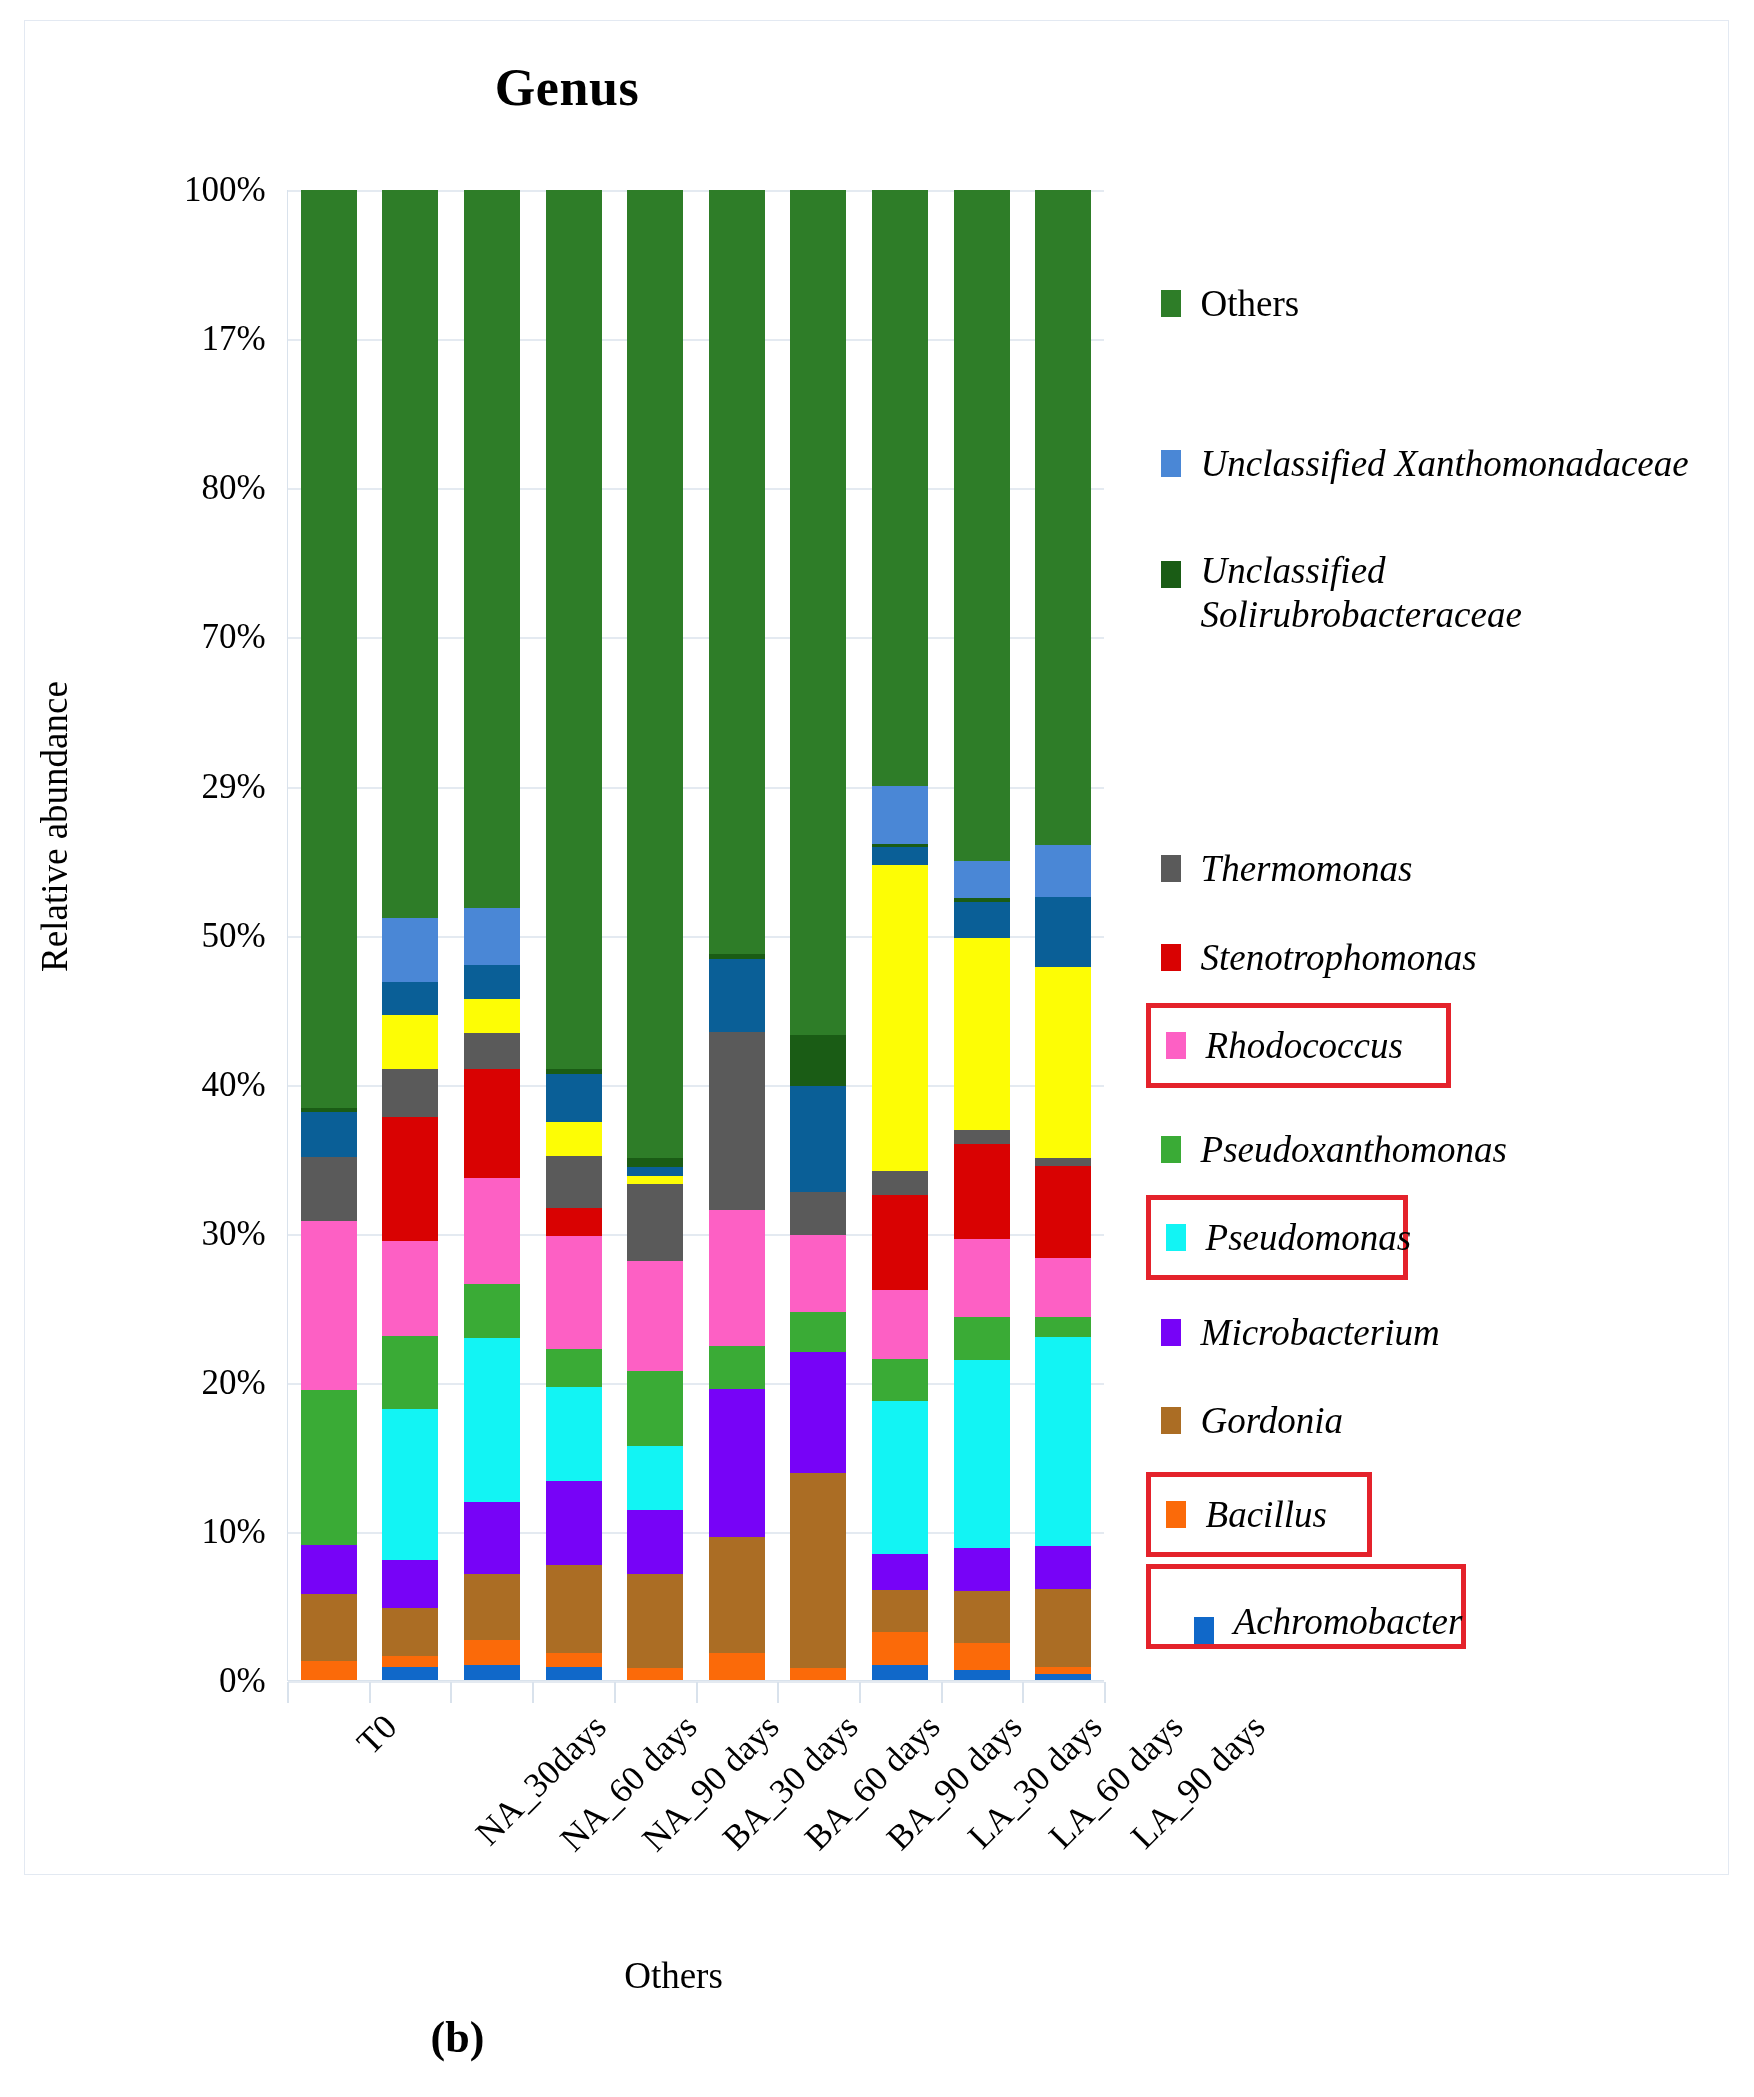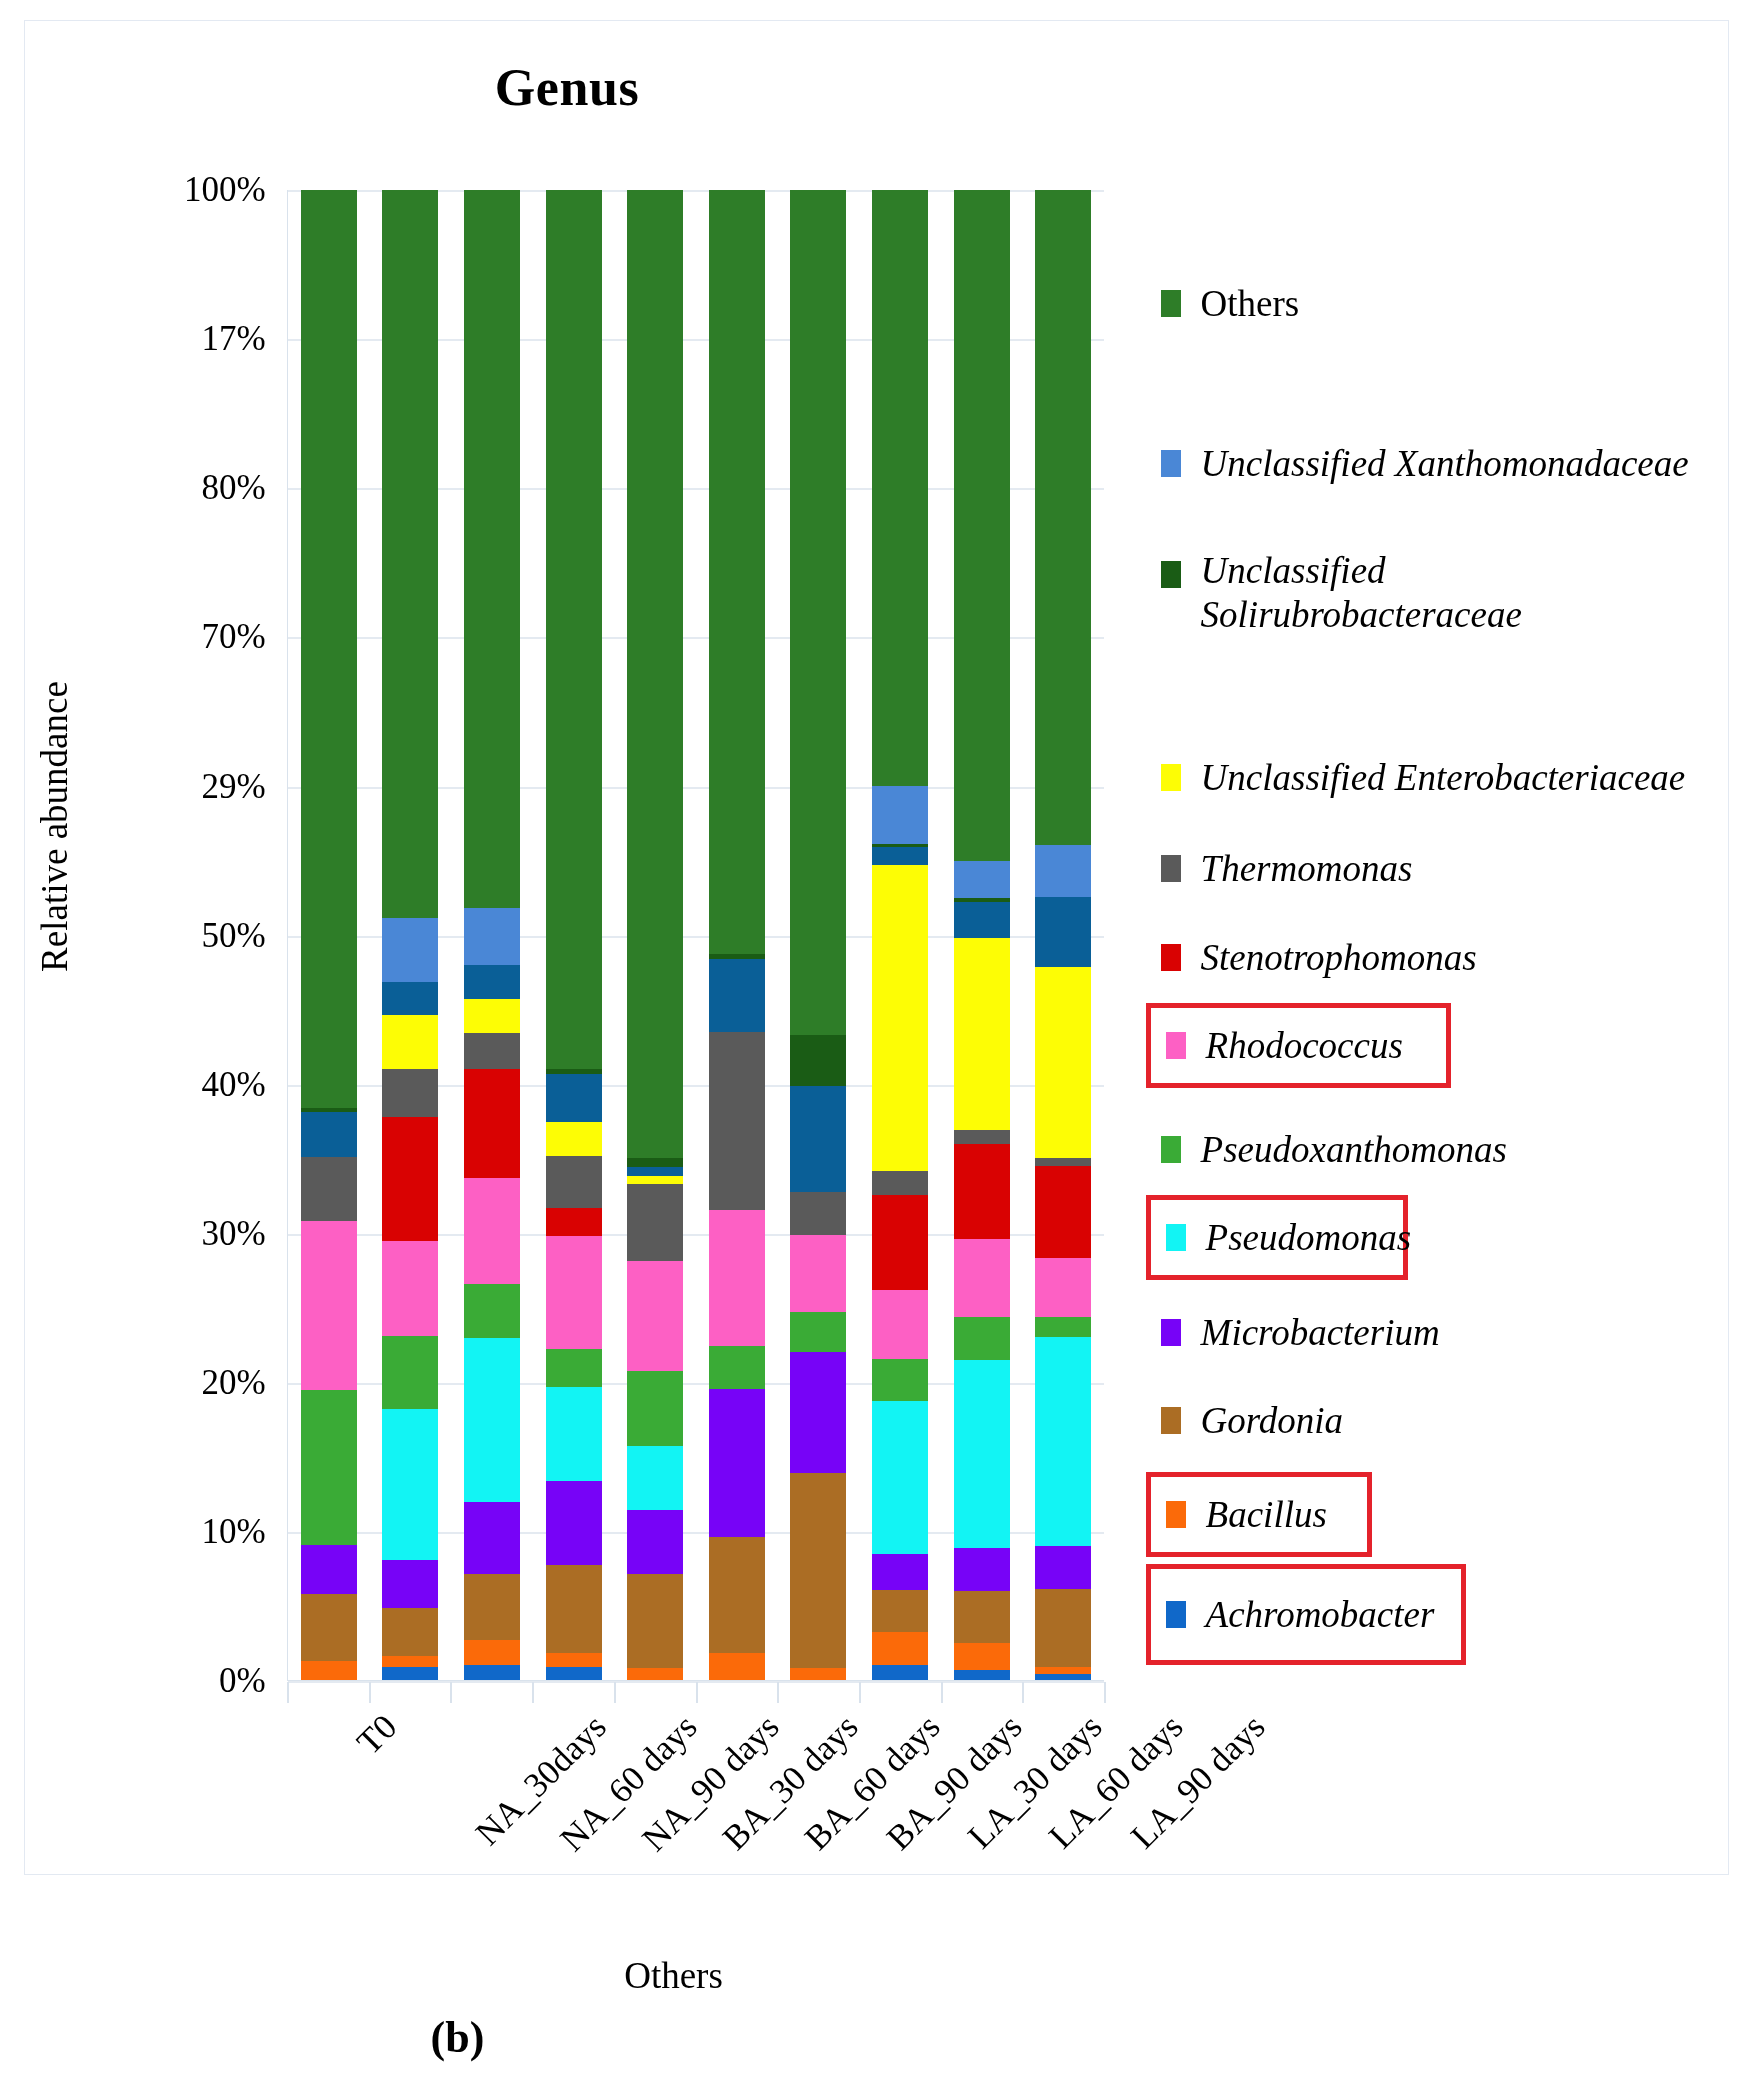--- a/index.html
+++ b/index.html
@@ -436,24 +436,20 @@
       <span class="legend-label">Others</span>
     </div>
     <div class="legend-item" style="top: 238px; height: 49px; align-items: center;">
       <span class="legend-swatch" style="background: rgb(74, 135, 214); margin-top: 0px;"></span>
       <span class="legend-label ital">Unclassified Xanthomonadaceae</span>
     </div>
     <div class="legend-item" style="top: 348px; height: 98px; align-items: flex-start;">
       <span class="legend-swatch" style="background: rgb(26, 92, 21); margin-top: 12.2px;"></span>
       <span class="legend-label ital">Unclassified<br>Solirubrobacteraceae</span>
     </div>
-    <div class="legend-item" style="top: 552px; height: 49px; align-items: center;">
-      <span class="legend-swatch" style="background: rgb(253, 253, 5); margin-top: 0px;"></span>
-      <span class="legend-label ital">Unclassified Enterobacteriaceae</span>
-    </div>
     <div class="legend-item" style="top: 732px; height: 49px; align-items: center;">
       <span class="legend-swatch" style="background: rgb(217, 2, 2); margin-top: 0px;"></span>
       <span class="legend-label ital">Stenotrophomonas</span>
     </div>
     <div class="legend-item" style="top: 643px; height: 49px; align-items: center;">
       <span class="legend-swatch" style="background: rgb(90, 90, 90); margin-top: 0px;"></span>
       <span class="legend-label ital">Thermomonas</span>
     </div>
     <div class="legend-item boxed" style="top: 802px; height: 85px; align-items: center; width: 305px;">
       <span class="legend-swatch" style="background: rgb(253, 96, 196); margin-top: 0px;"></span>
@@ -472,20 +468,20 @@
       <span class="legend-label ital">Gordonia</span>
     </div>
     <div class="legend-item" style="top: 1107px; height: 49px; align-items: center;">
       <span class="legend-swatch" style="background: rgb(119, 3, 247); margin-top: 0px;"></span>
       <span class="legend-label ital">Microbacterium</span>
     </div>
     <div class="legend-item boxed" style="top: 1271px; height: 85px; align-items: center; width: 226px;">
       <span class="legend-swatch" style="background: rgb(251, 106, 9); margin-top: 0px;"></span>
       <span class="legend-label ital">Bacillus</span>
     </div>
-    <div class="legend-item boxed" style="top: 1363px; height: 101px; align-items: center; width: 320px;">
+    <div class="legend-item boxed" style="top: 1363px; height: 85px; align-items: flex-end; width: 320px; padding-left: 28px;">
       <span class="legend-swatch" style="background: rgb(16, 104, 201); margin-top: 0px;"></span>
       <span class="legend-label ital">Achromobacter</span>
     </div>
   </div>
 
 <div id="panel-letter">(b)</div>
 
 
 </body></html>

